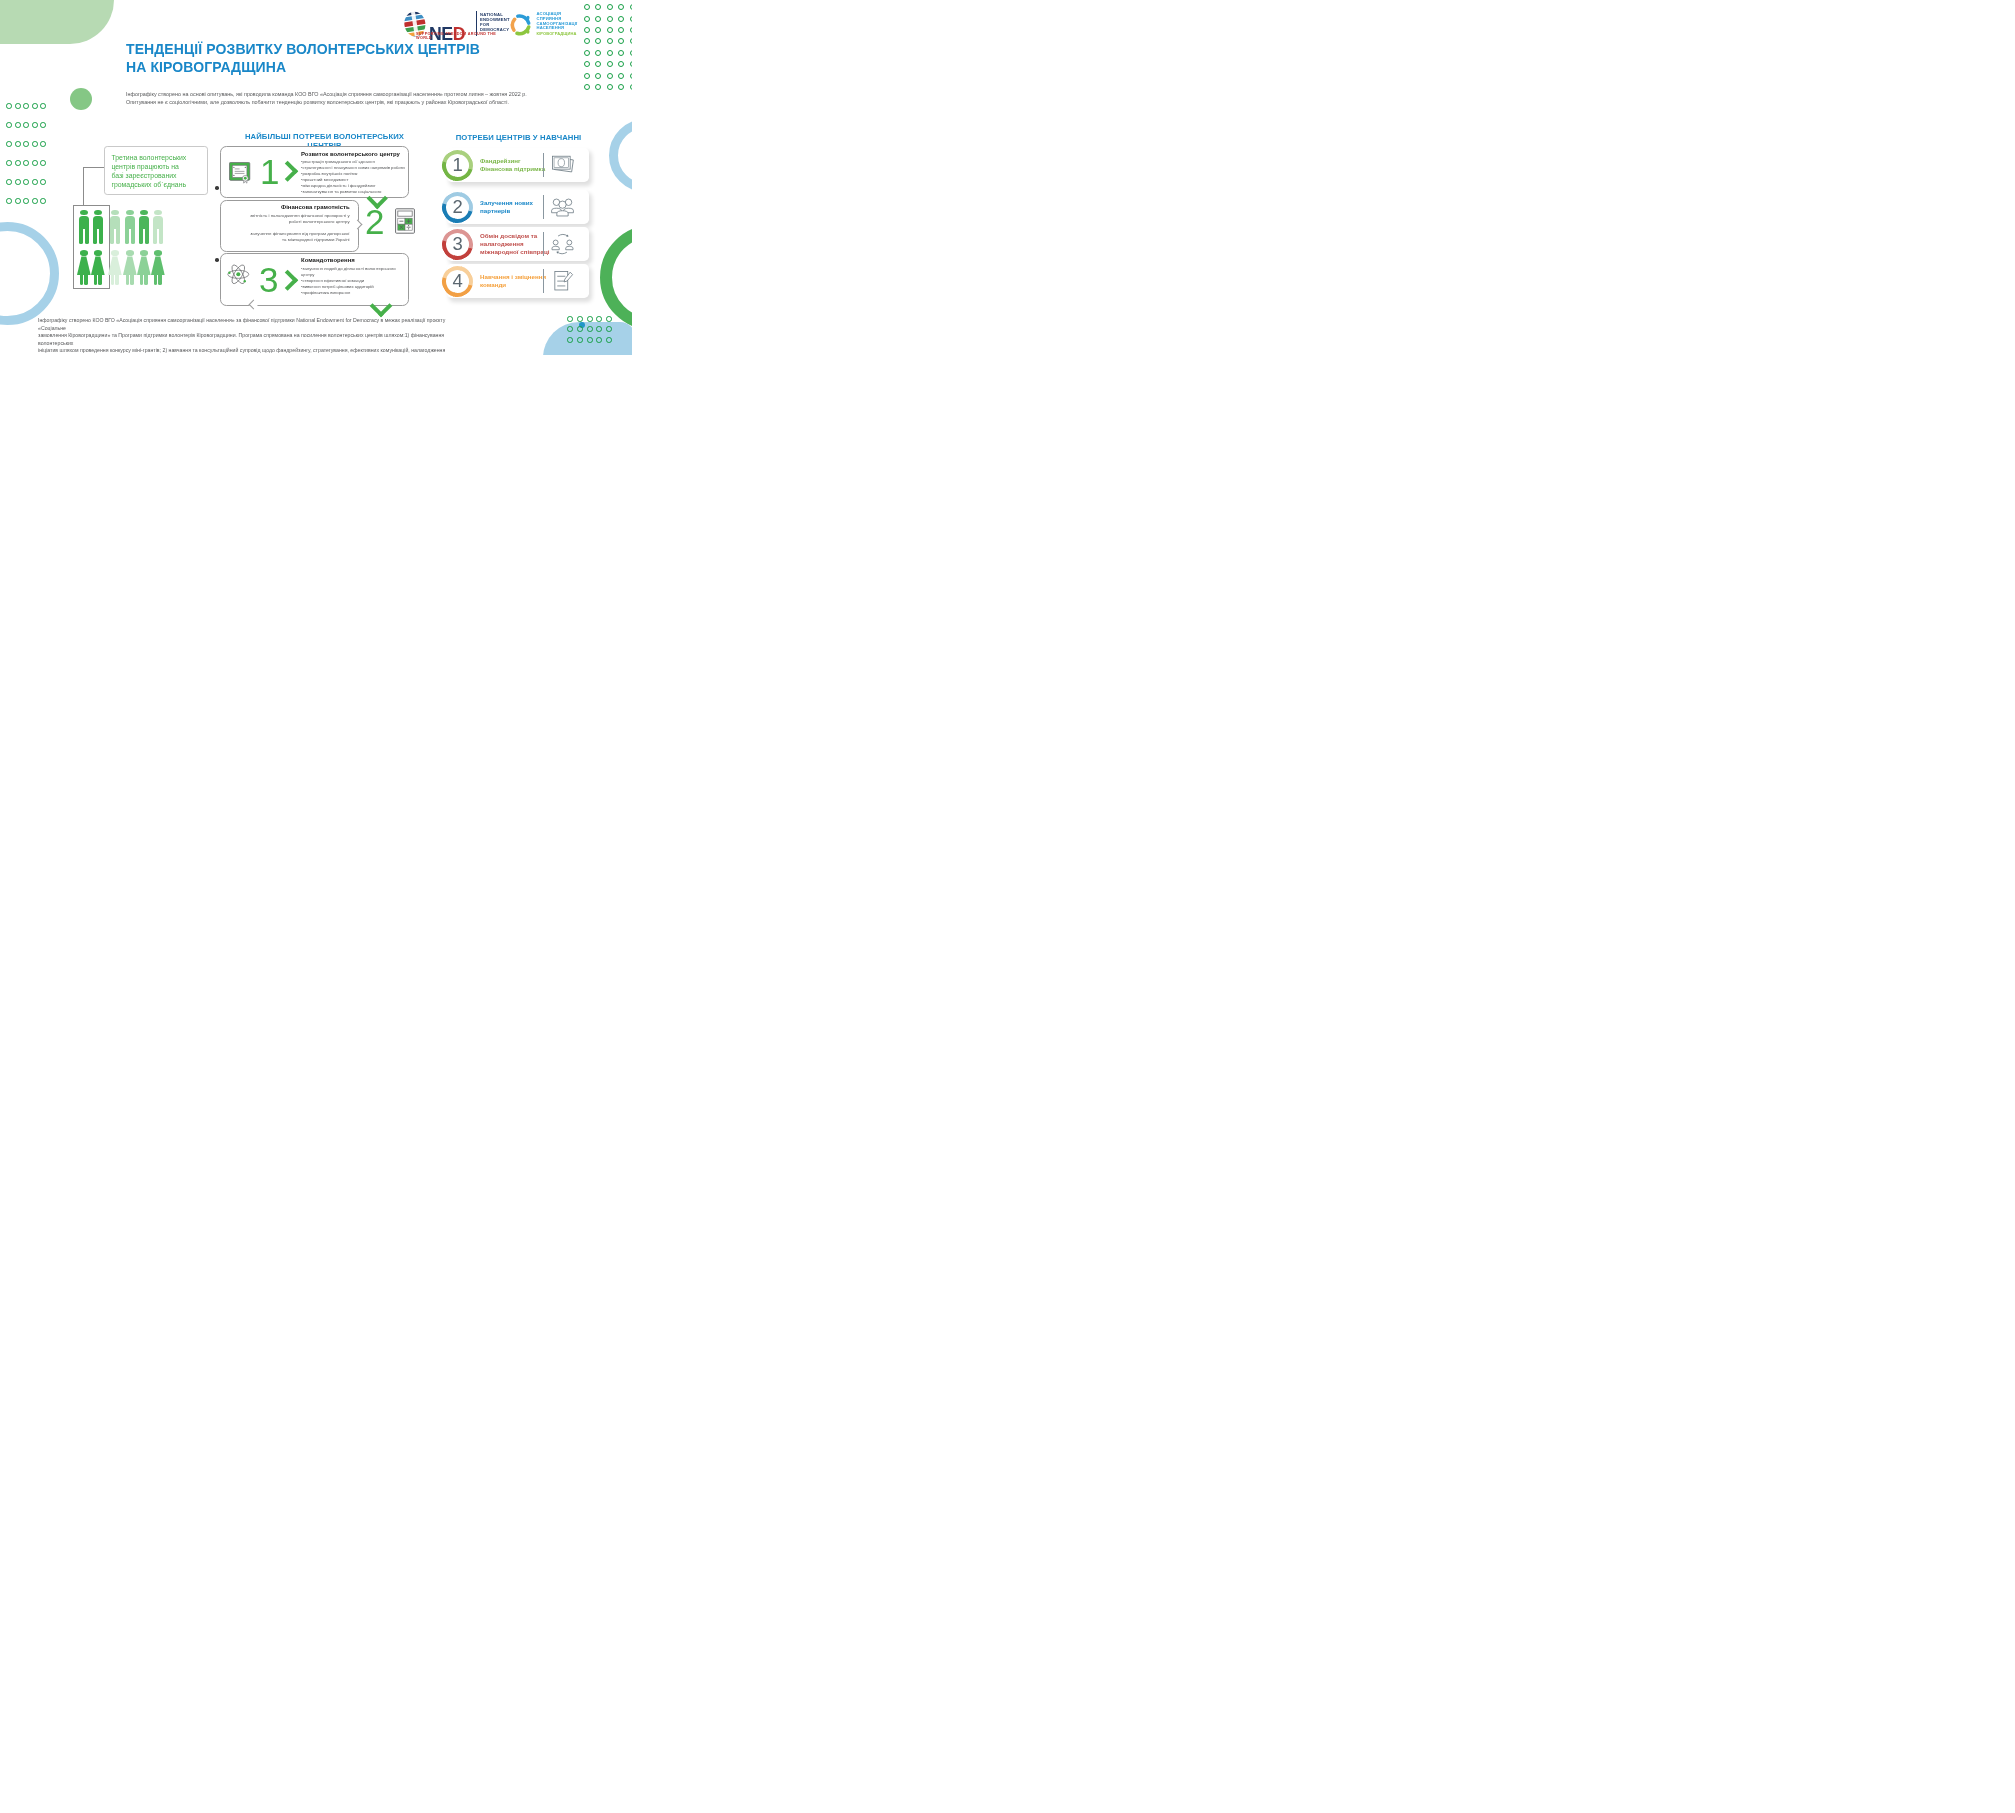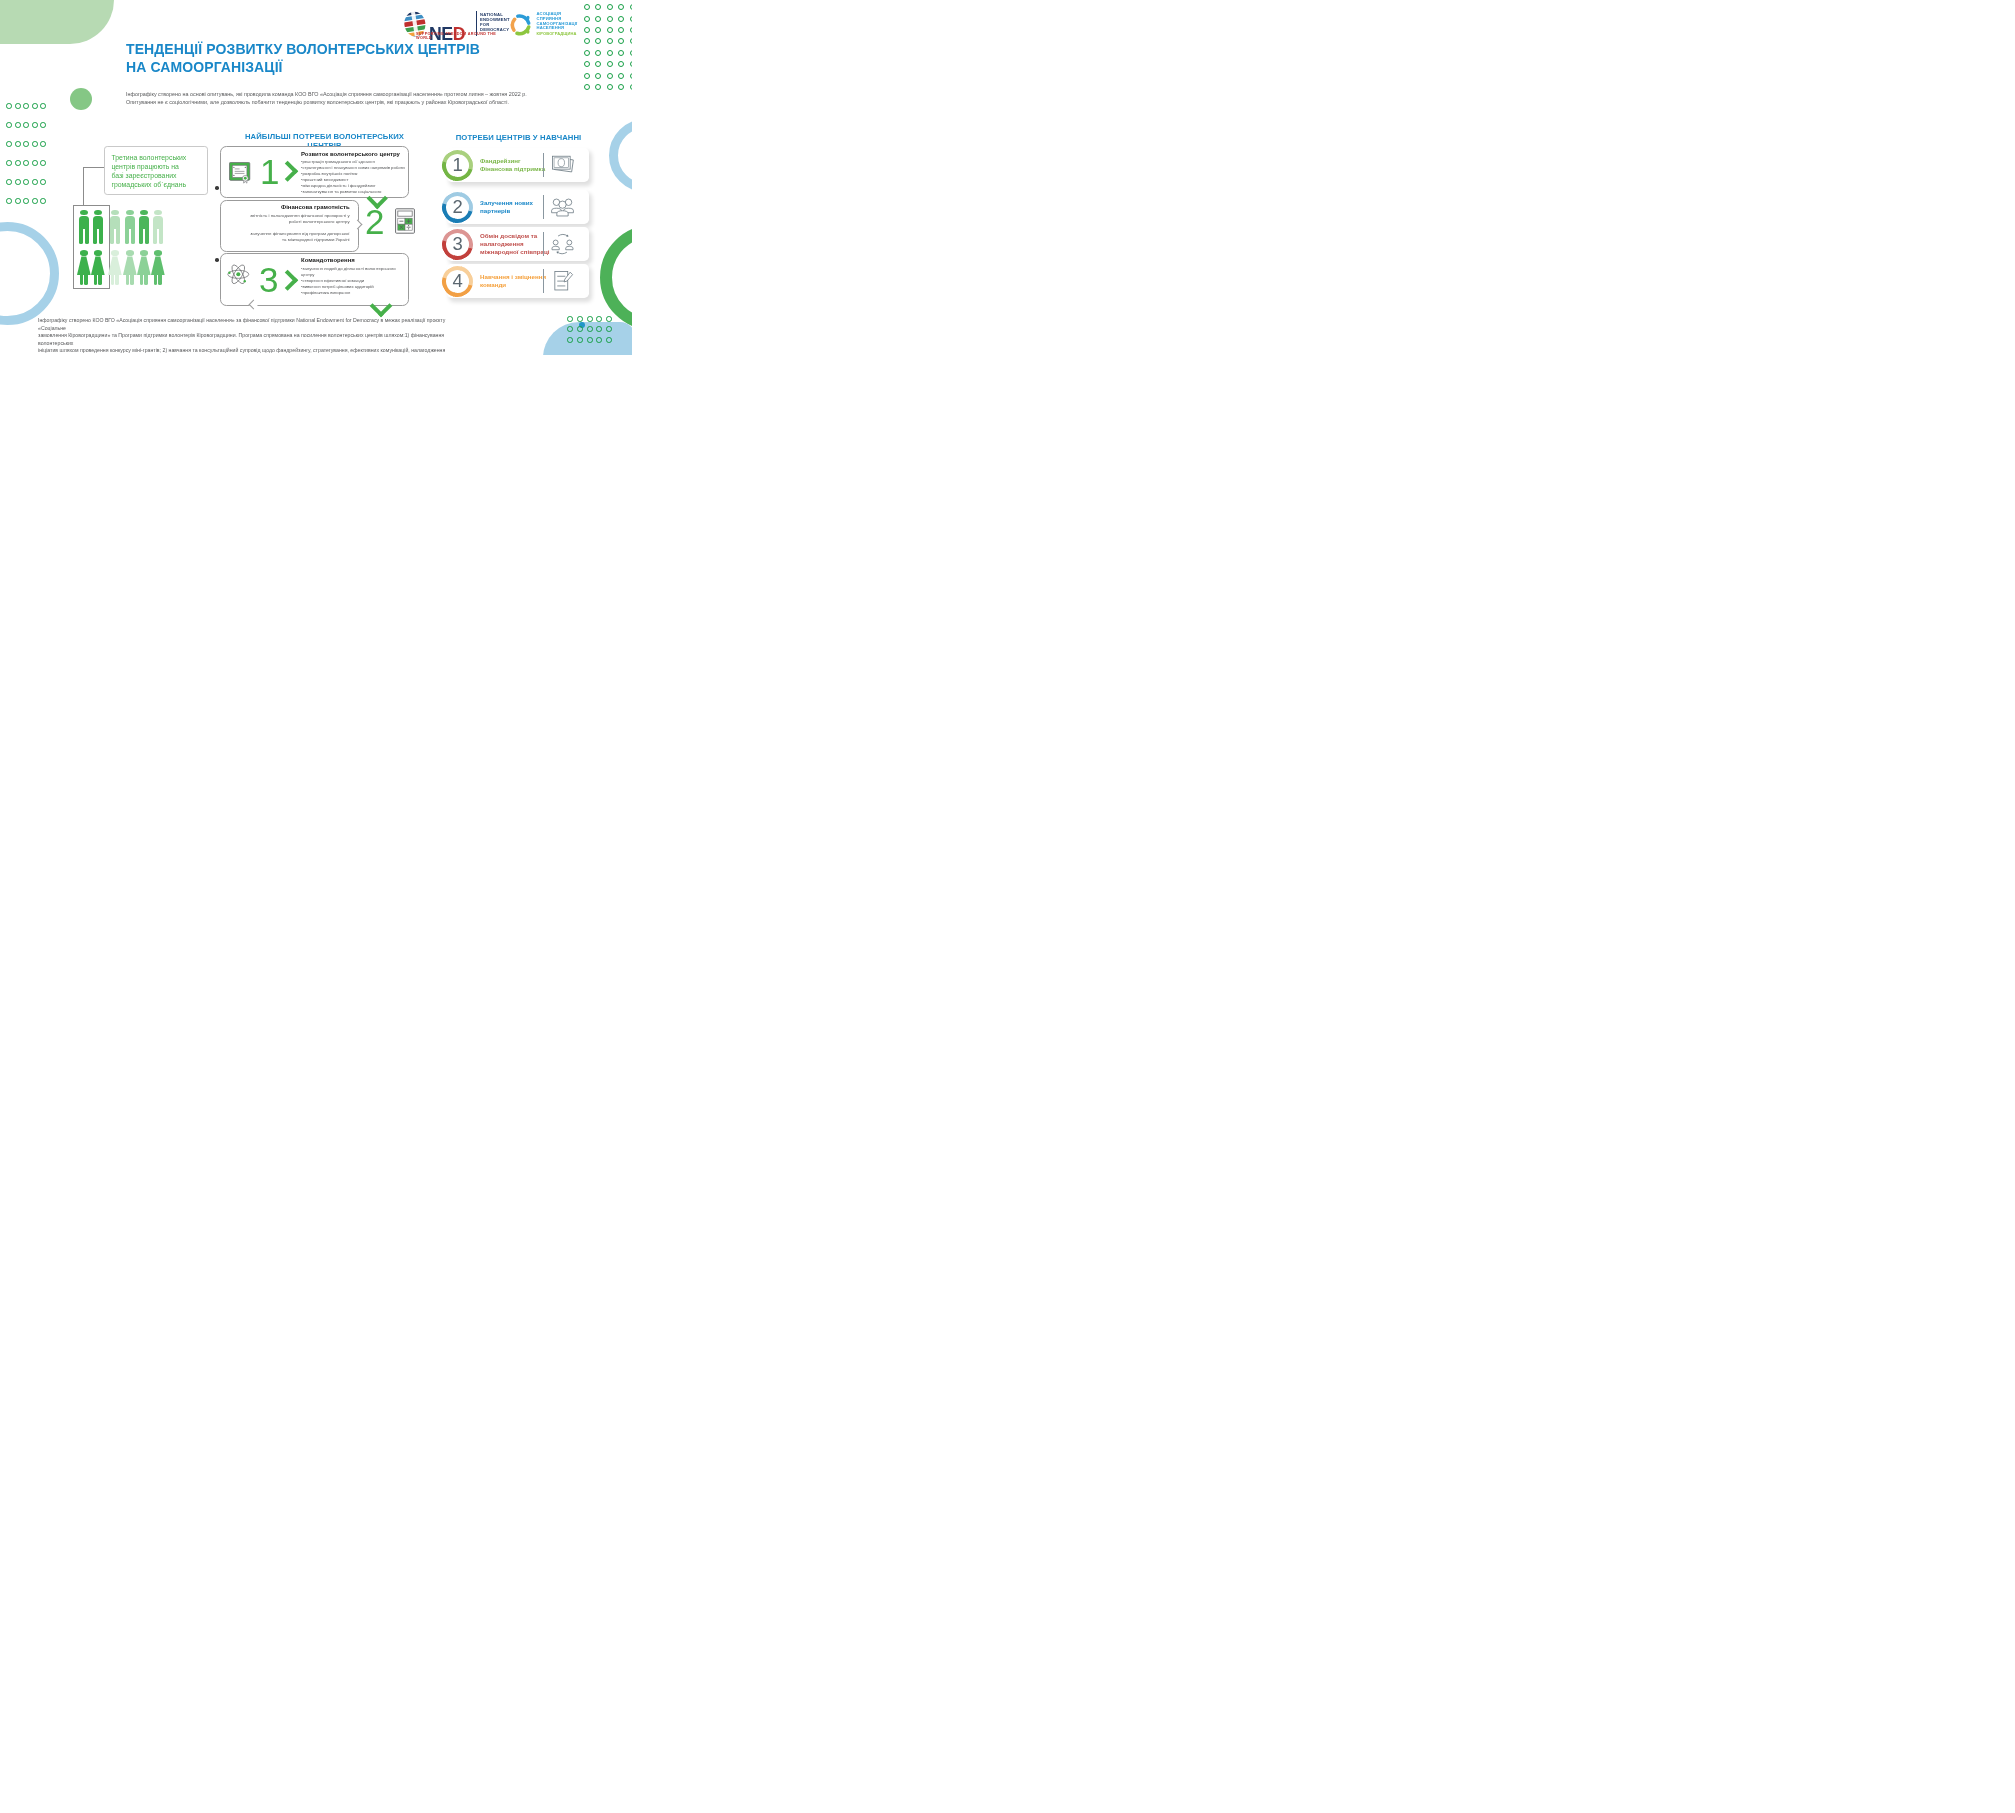--- a/index.html
+++ b/index.html
@@ -207,21 +207,21 @@
     <div class="as-line">АСОЦІАЦІЯ</div>
     <div class="as-line">СПРИЯННЯ</div>
     <div class="as-line">САМООРГАНІЗАЦІЇ</div>
     <div class="as-line">НАСЕЛЕННЯ</div>
     <div class="as-region">КІРОВОГРАДЩИНА</div>
   </div>
 </div>
 
 <div class="abs title" style="left:126px;top:40px;width:463px;">
   <div>ТЕНДЕНЦІЇ РОЗВИТКУ ВОЛОНТЕРСЬКИХ ЦЕНТРІВ</div>
-  <div>НА САМООРГАНІЗАЦІЇ</div>
+  <div>НА КІРОВОГРАДЩИНА</div>
 </div>
 
 <div class="abs intro" style="left:126px;top:91px;width:463px;">
   <div>Інфографіку створено на основі опитувань, які проводила команда КОО ВГО «Асоціація сприяння самоорганізації населення» протягом липня – жовтня 2022 р.</div>
   <div>Опитування не є соціологічними, але дозволяють побачити тенденцію розвитку волонтерських центрів, які працюють у районах Кіровоградської області.</div>
 </div>
 
 <div class="abs note" style="left:104px;top:146px;width:89px;">
   <div>Третина волонтерських</div>
   <div>центрів працюють на</div>

